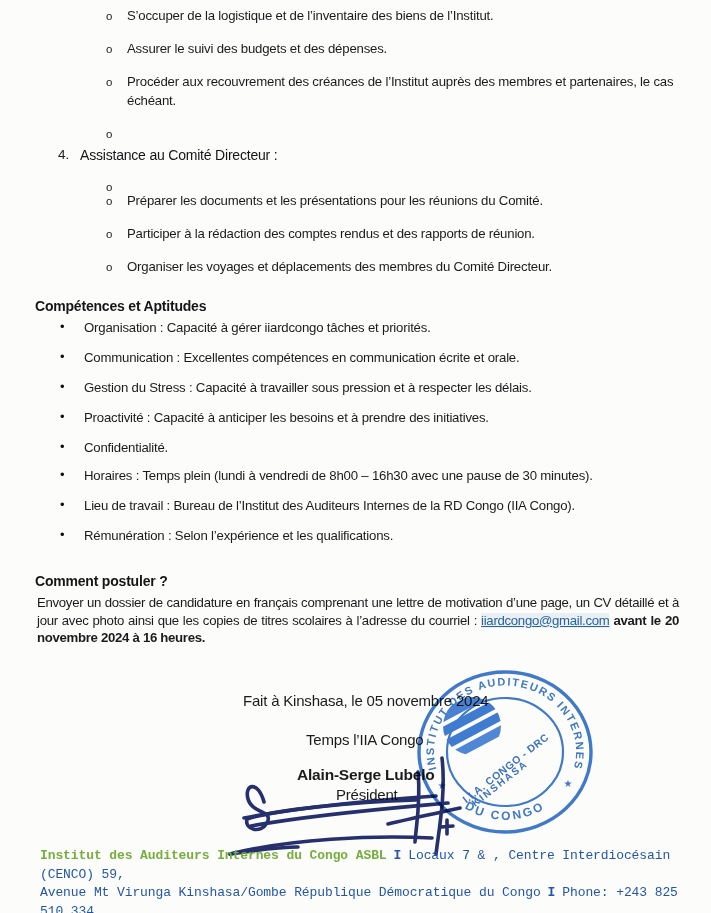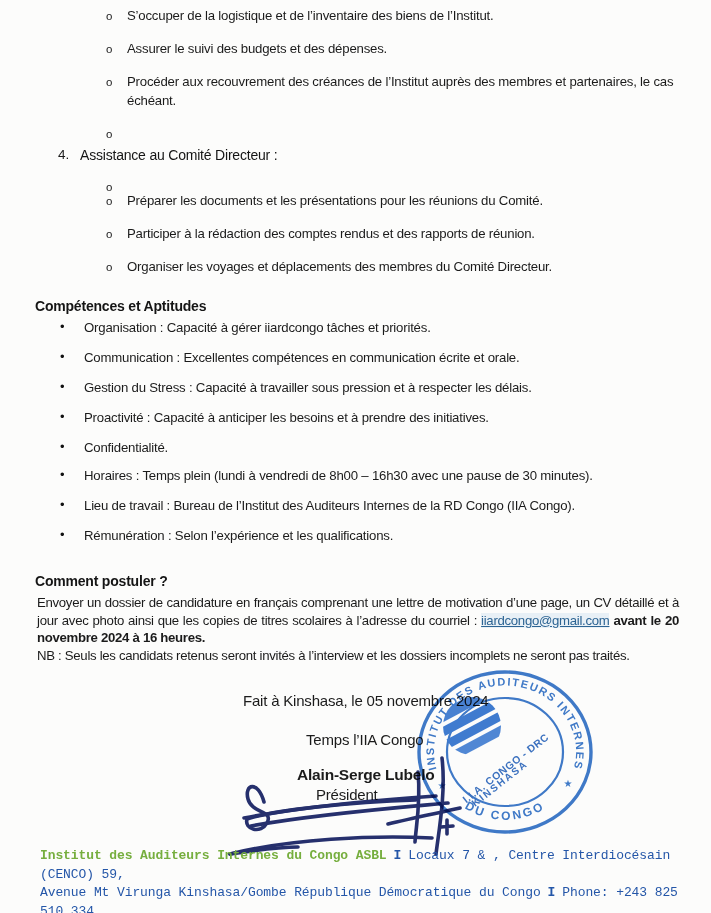--- a/index.html
+++ b/index.html
@@ -31,21 +31,21 @@
         font-size:13.2px;line-height:17.6px;letter-spacing:-0.3px;}
   .para-nb{margin:0 0 0 37px;width:642px;font-size:13.2px;line-height:17.8px;letter-spacing:-0.3px;}
   .email-link{color:#2d6493;text-decoration:underline;background:rgba(173,205,230,0.25);cursor:pointer;}
   .bold{font-weight:bold;}
 
   
   .closing-line{position:absolute;font-size:15px;letter-spacing:-0.2px;white-space:nowrap;}
   .c-date{left:243px;top:692px;}
   .c-pour{left:306px;top:731px;}
   .c-name{left:297px;top:766px;font-weight:bold;font-size:15.5px;}
-  .c-titre{left:316px;top:786px;}
+  .c-titre{left:336px;top:786px;}
 
   
   .stamp{position:absolute;left:409px;top:667px;width:192px;height:170px;
          mix-blend-mode:multiply;opacity:0.92;pointer-events:none;}
   .signature{position:absolute;left:220px;top:750px;width:266px;height:116px;
          mix-blend-mode:multiply;pointer-events:none;}
 
   
   .footer{position:absolute;left:40px;top:847px;width:660px;
           font-size:13px;line-height:18.6px;letter-spacing:-0.1px;font-family:Liberation Mono, monospace;}
@@ -136,21 +136,20 @@
     </div>
     <div class="li li-d">
       <span class="m">•</span>
       <span class="lbl">Rémunération :</span><span> Selon l’expérience et les qualifications.</span>
     </div>
   </div>
 
   <div class="sec" style="top:572px">
     <h3 class="h3">Comment postuler ?</h3>
     <p class="para"><span>Envoyer un dossier de candidature en français comprenant une lettre de motivation d’une page, un CV détaillé et à jour avec photo ainsi que les copies de titres scolaires à l’adresse du courriel : </span><a class="email-link">iiardcongo@gmail.com</a><span class="bold"> avant le 20 novembre 2024 à 16 heures.</span></p>
-    <p class="para-nb">NB : Seuls les candidats retenus seront invités à l’interview et les dossiers incomplets ne seront pas traités.</p>
   </div>
 
   <div class="closing-line c-date">Fait à Kinshasa, le 05 novembre 2024</div>
   <div class="closing-line c-pour">Temps l’IIA Congo</div>
   <div class="closing-line c-name">Alain-Serge Lubelo</div>
   <div class="closing-line c-titre">Président</div>
 
   <svg class="signature" viewBox="0 0 266 116">
     <g fill="none" stroke="#26306f" stroke-width="3.6" stroke-linecap="round" stroke-linejoin="round">
       <path d="M44,52 C38,30 24,34 28,49 C32,64 54,60 47,73 C41,84 24,80 27,69 C55,60 130,52 196,50"></path>

